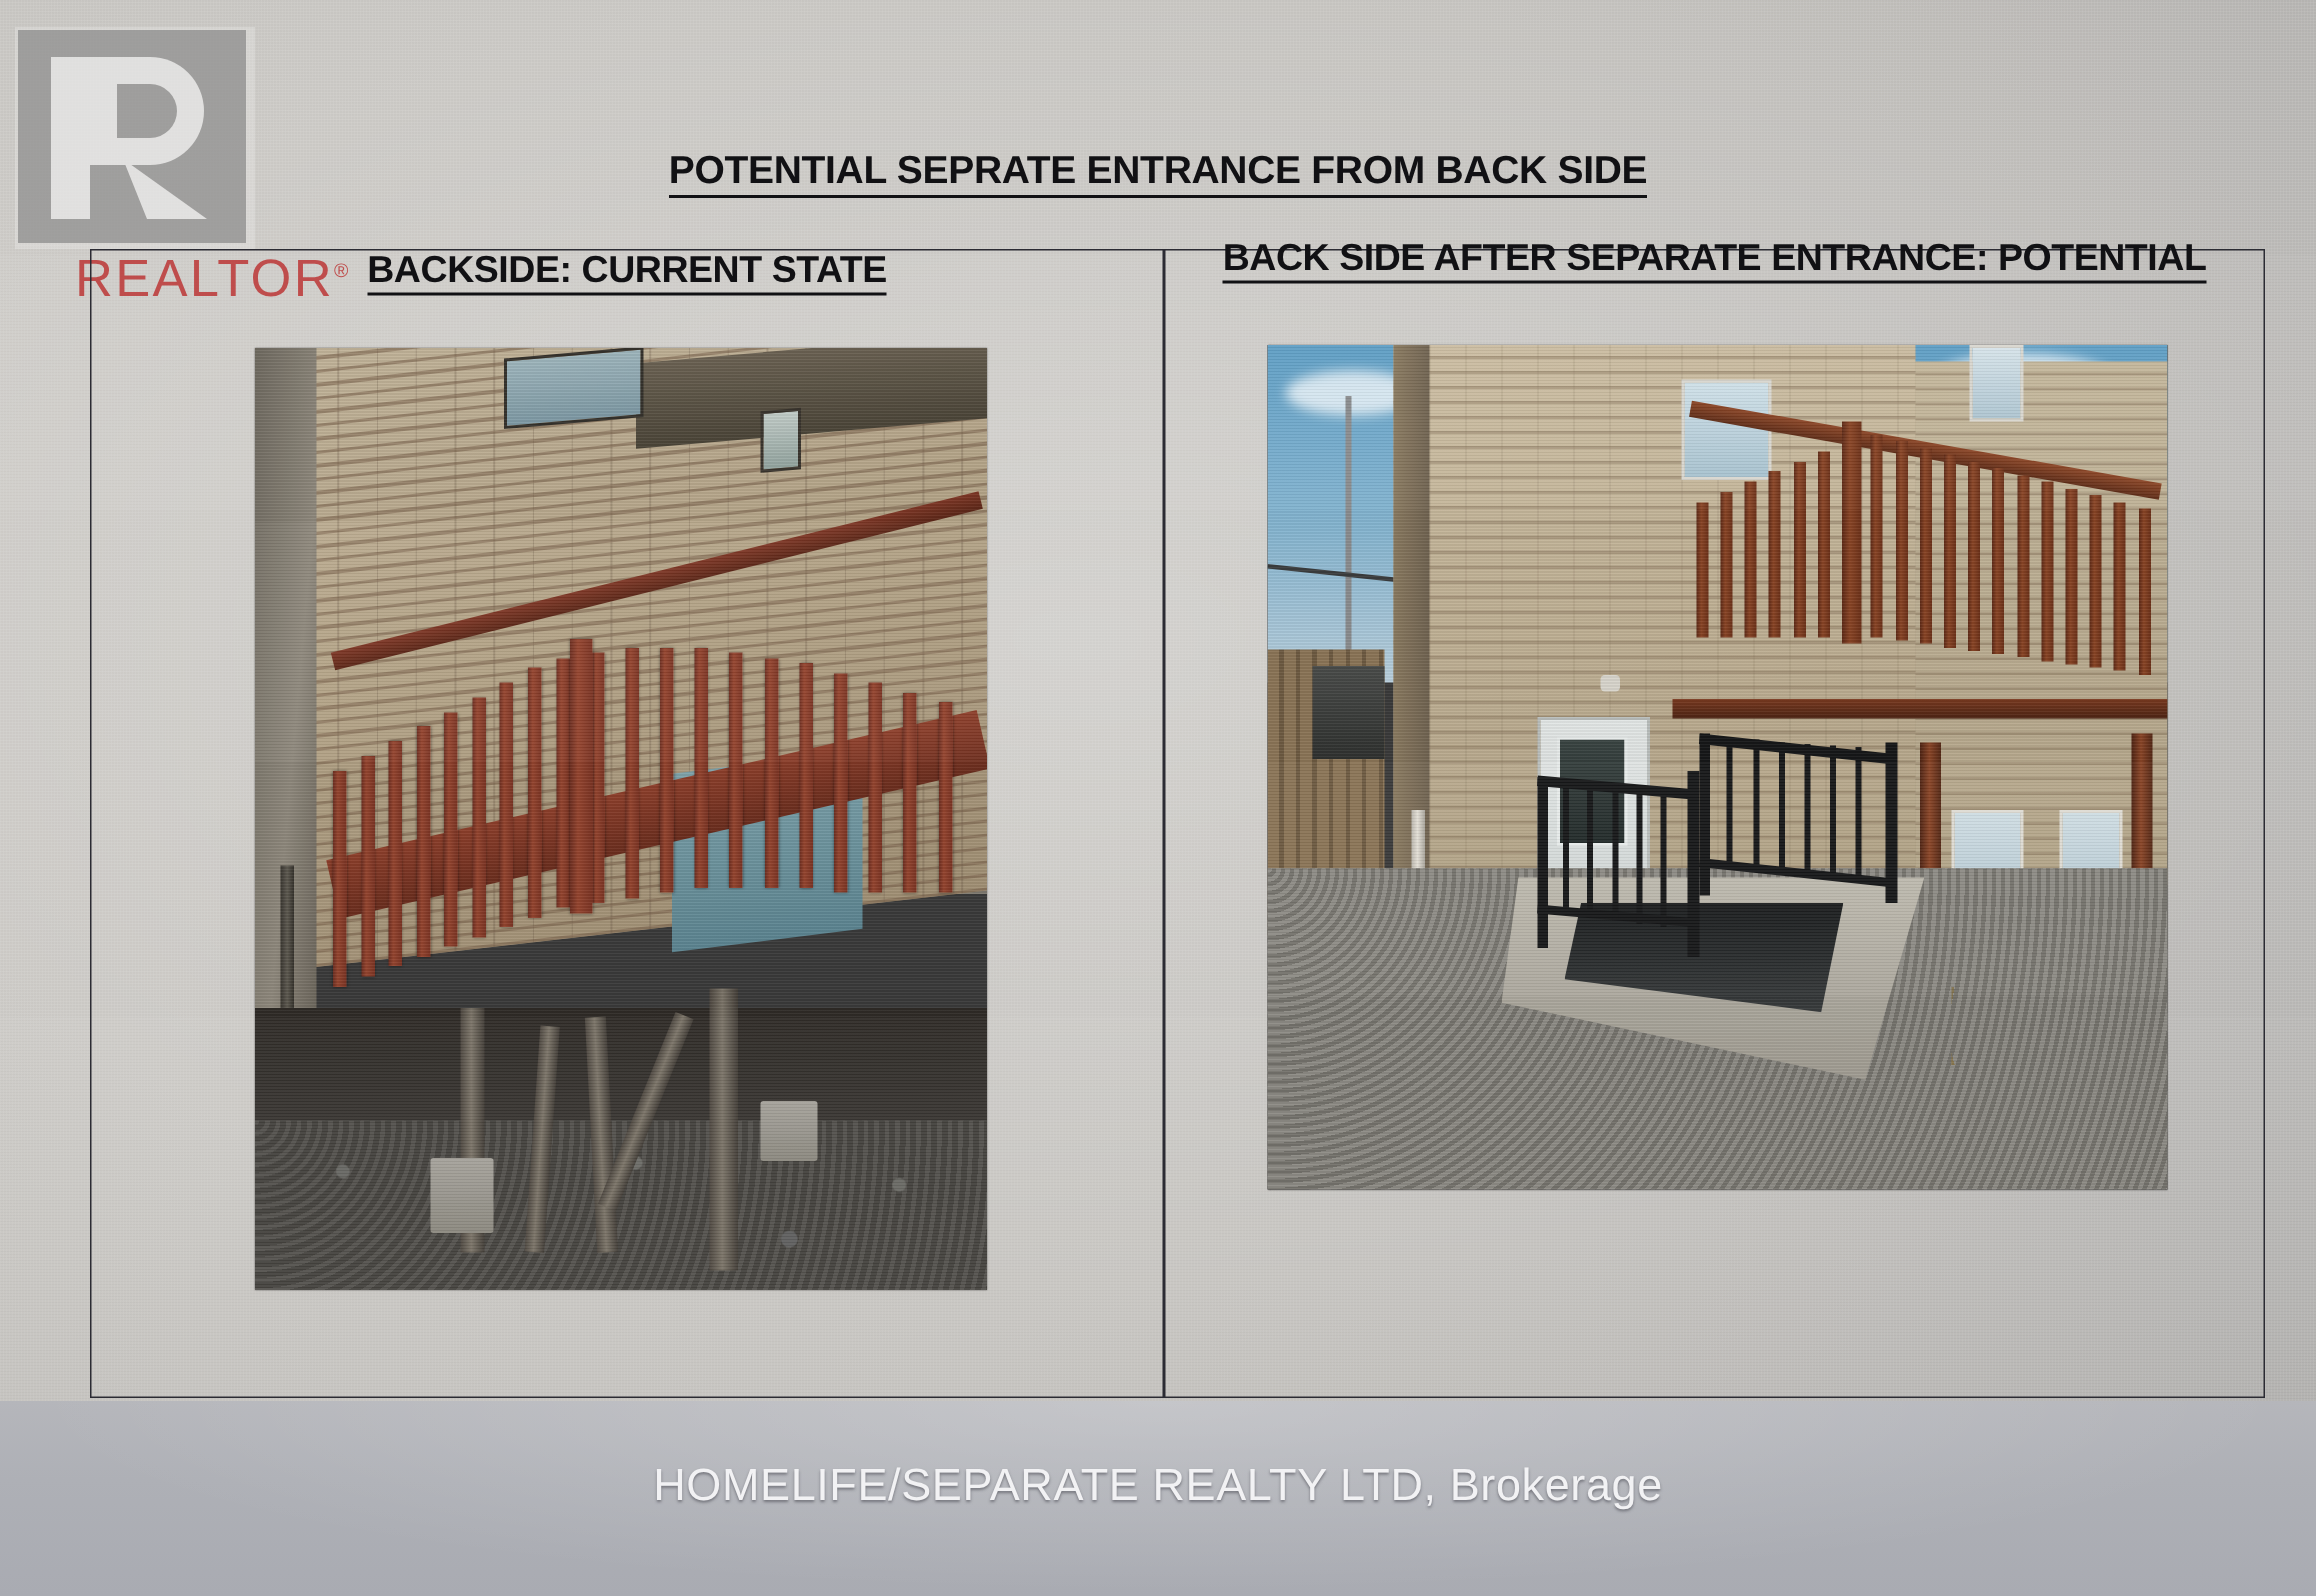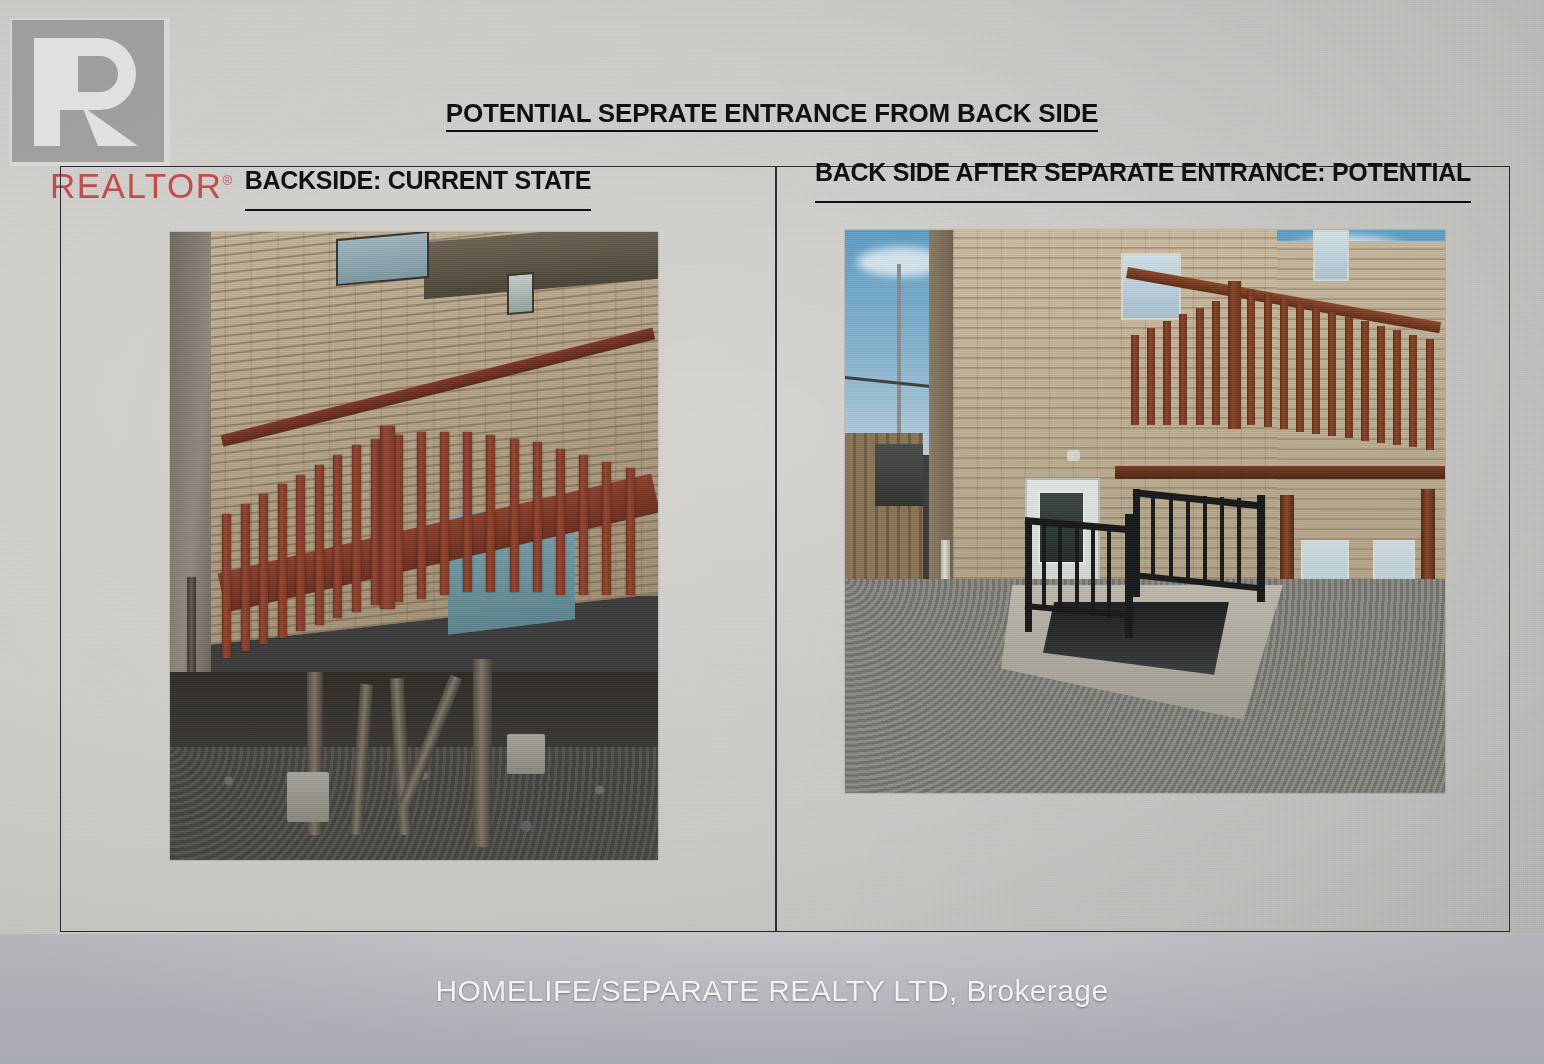--- a/index.html
+++ b/index.html
@@ -136,21 +136,21 @@
     position: absolute;
     font-weight: bold;
     color: #111114;
     text-align: center;
     line-height: 1.32;
     font-size: 25px;
     letter-spacing: -0.3px;
   }
   .cell-title .ul {
     border-bottom: 2.2px solid #111114;
-    padding-bottom: 15px;
+    padding-bottom: 1px;
     display: inline;
   }
   #title-left {
     left: 62px;
     top: 164px;
     width: 712px;
   }
   #title-right {
     left: 778px;
     top: 156px;

